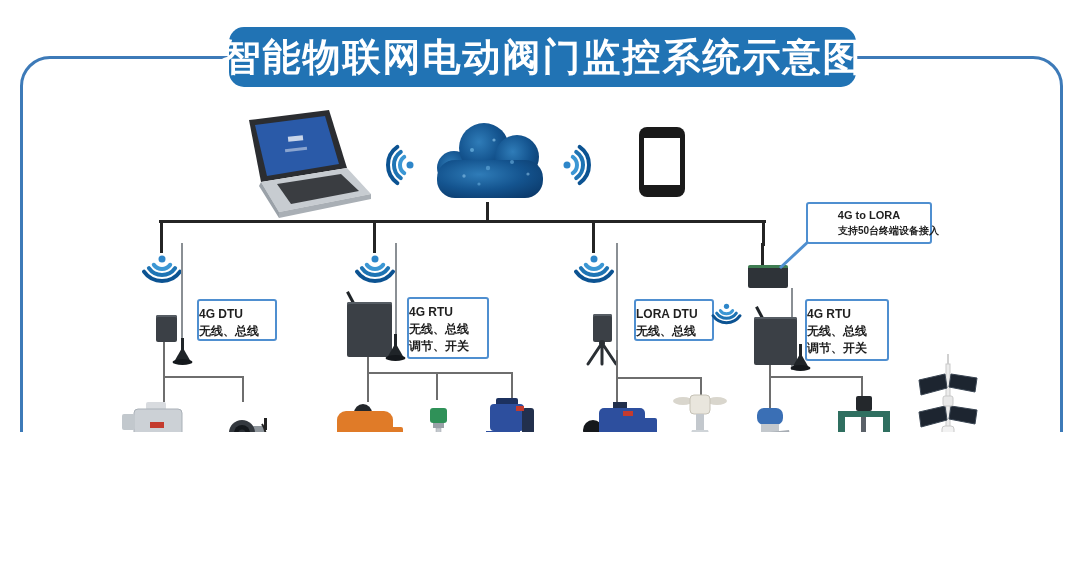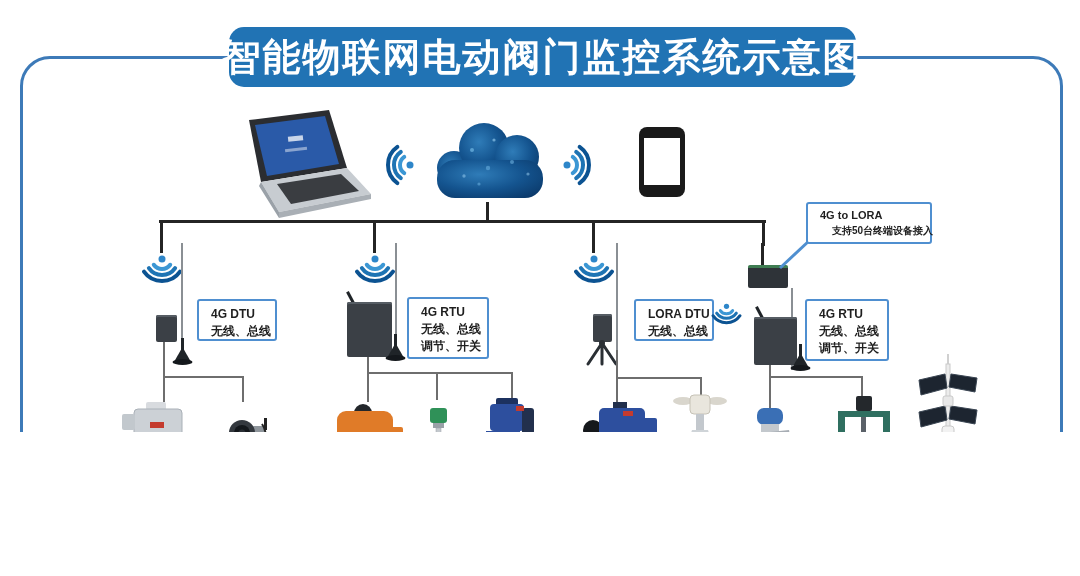--- a/index.html
+++ b/index.html
@@ -11,23 +11,23 @@
           background:var(--banner_bg,#2173b4);border-radius:15px;
           display:flex;align-items:center;justify-content:center;}
   .banner span{color:#ffffff;font-size:38px;font-weight:bold;letter-spacing:2px;white-space:nowrap;}
   
   .wd{position:absolute;background:var(--wire_dark,#242424);}
   .gh{position:absolute;height:2px;background:var(--wire_grey,#6e6e6e);}
   .gv{position:absolute;width:2px;background:var(--wire_grey,#6e6e6e);}
   .pole{position:absolute;width:2px;background:#8a8f94;}
   
   .lbl{position:absolute;background:#ffffff;border:2px solid var(--label_border,#4f8fd0);
-       border-radius:3px;box-sizing:border-box;padding:5px 12px;
+       border-radius:3px;box-sizing:border-box;padding:5px 0;
        font-size:12px;font-weight:bold;color:var(--label_text,#1f1f1f);line-height:17px;white-space:nowrap;}
-  .lbl.small{font-size:11px;line-height:15px;padding:4px 12px;}
+  .lbl.small{font-size:11px;line-height:15px;padding:4px 18px;text-align:center;}
   .lbl.small .sub{font-size:10px;margin-left:12px;}
   .devbox{position:absolute;background:#3b4046;border-radius:2px;box-shadow:inset 0 2px 0 #565d64;}
   .abs{position:absolute;}
 </style>
 </head>
 <body>
 
 <div id="stage">
 
   <svg width="0" height="0" style="position:absolute">

